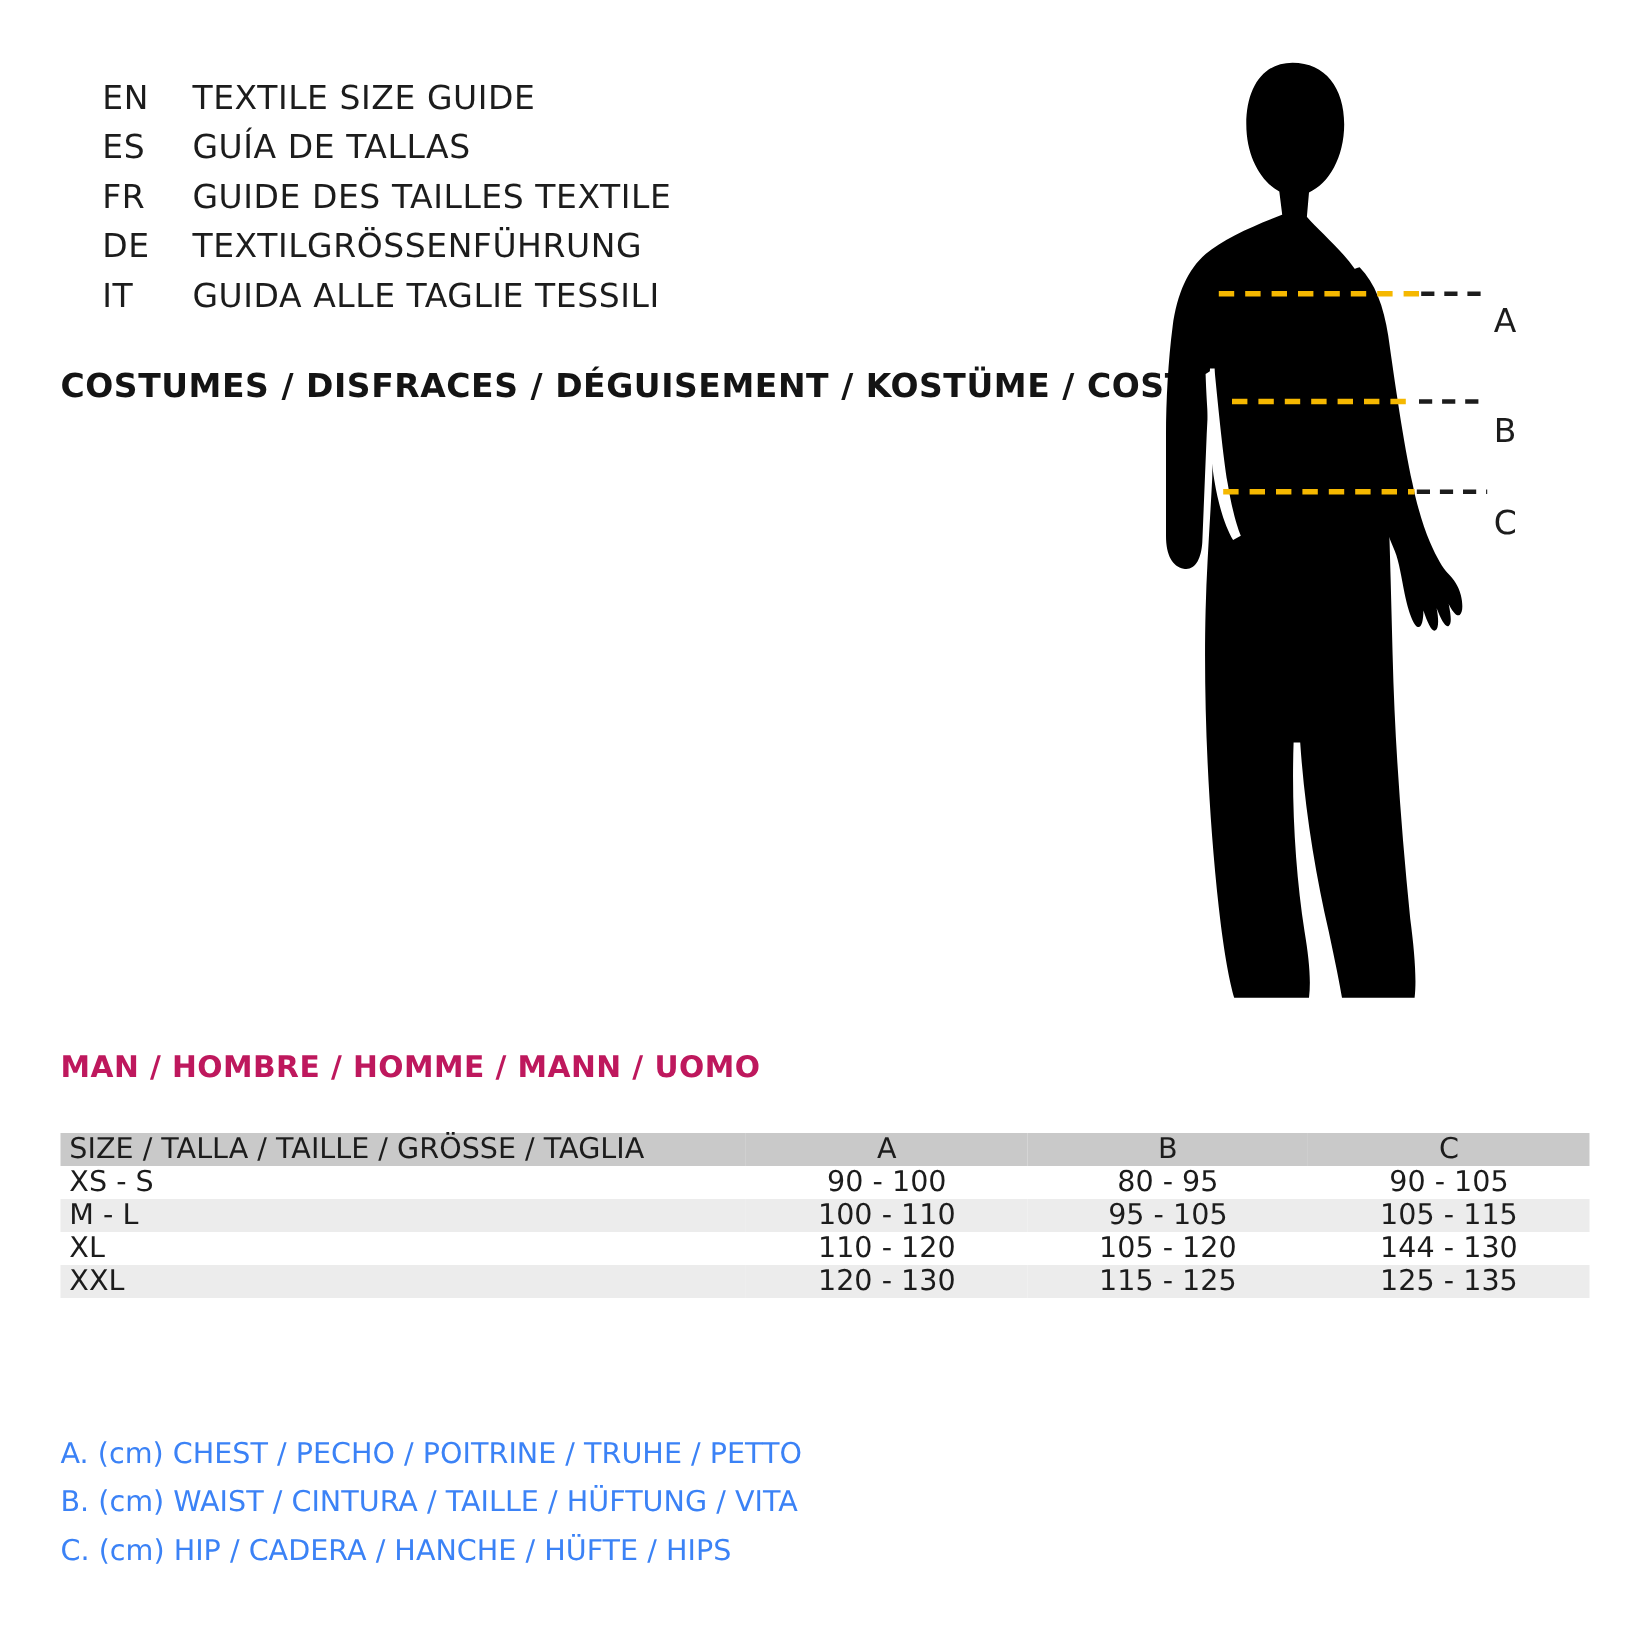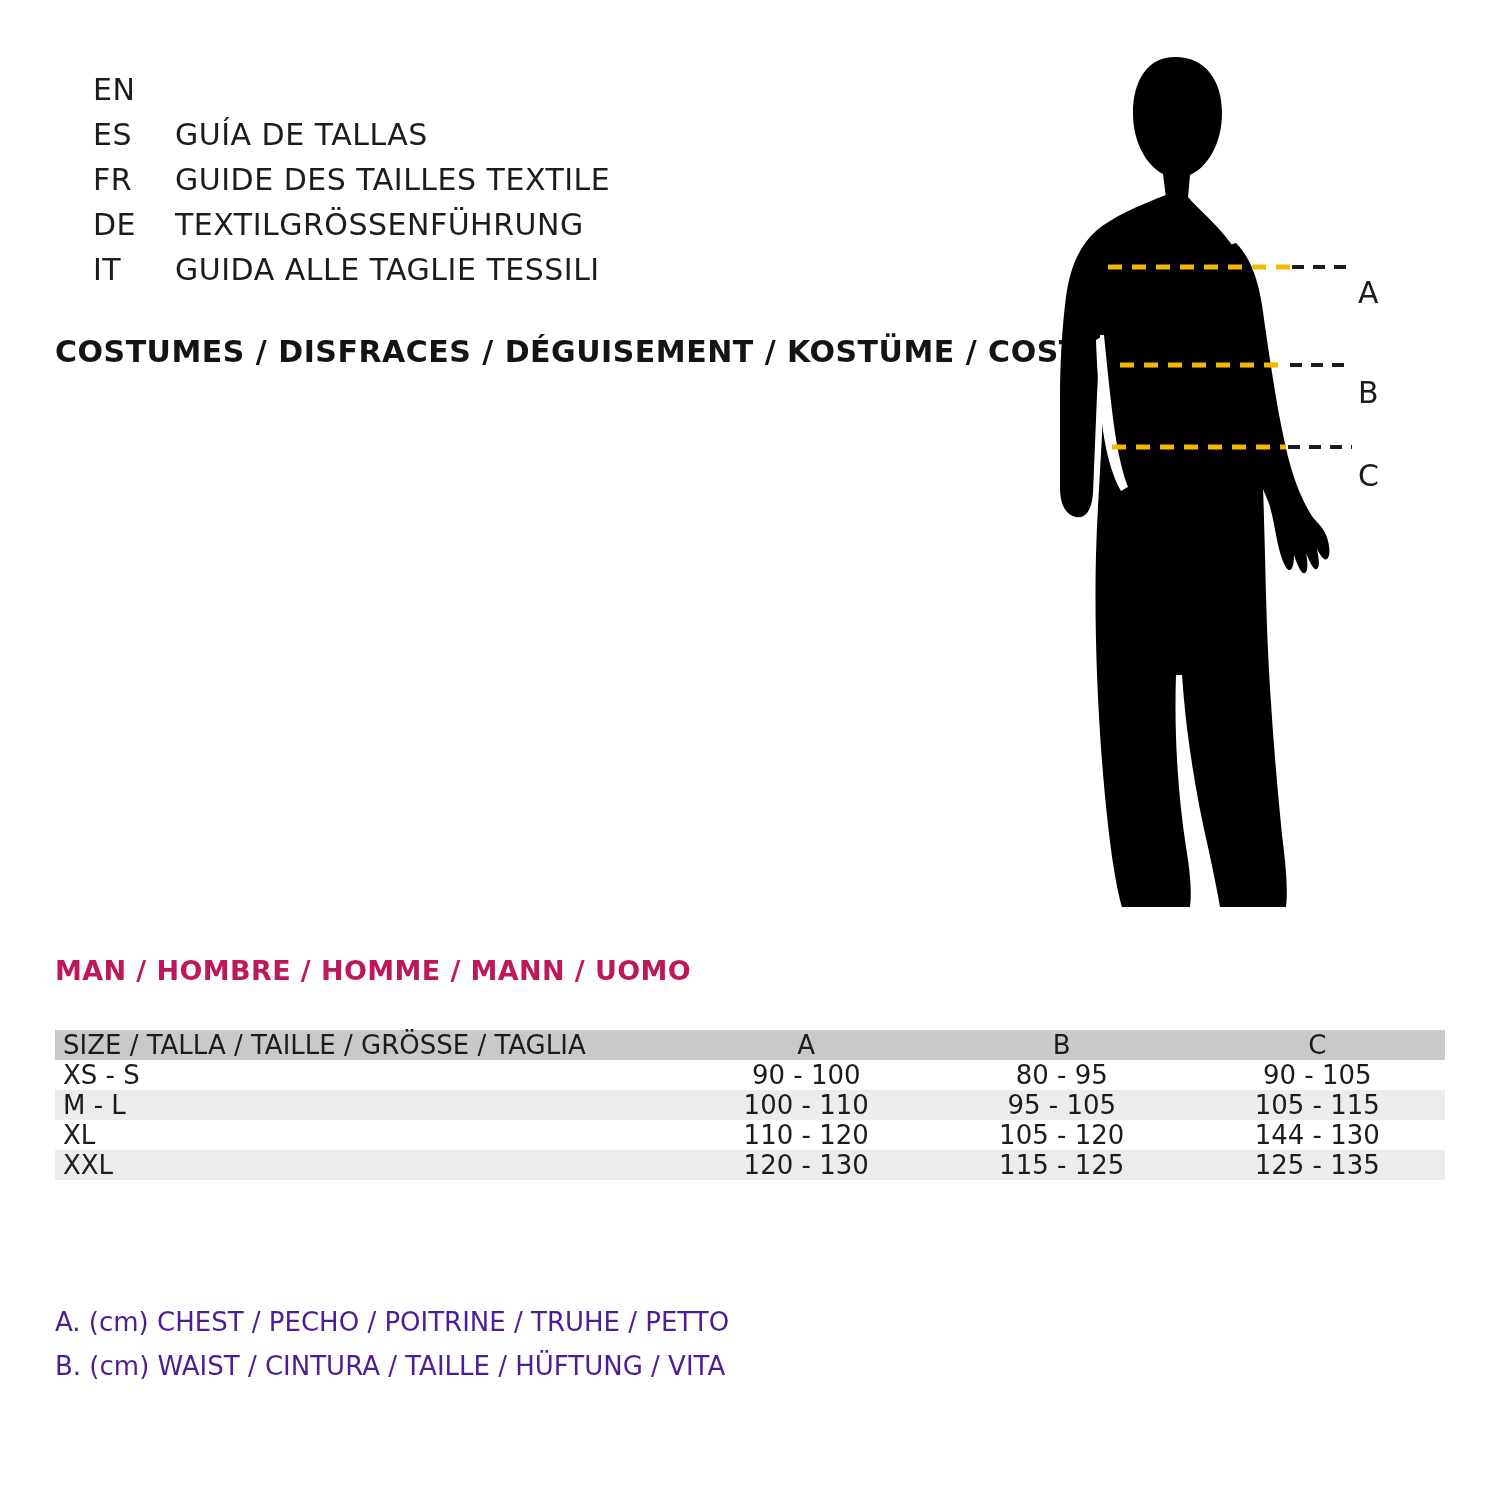--- a/index.html
+++ b/index.html
@@ -114,34 +114,35 @@
   col.c-a { width: 250px; }
   col.c-b { width: 250px; }
   col.c-c { width: 250px; }
 
   
   .legend {
     position: absolute;
     left: 55px;
     top: 1300px;
     font-size: 26px;
-    color: #4c1d95;
+    color: #3b82f6;
   }
   .legend div {
     height: 44px;
     line-height: 44px;
     white-space: nowrap;
   }
 </style>
 </head>
 <body>
 
 <div class="lang-block">
   <div class="lang-row">
     <span class="lang-code">EN</span>
+    <span class="lang-text">TEXTILE SIZE GUIDE</span>
   </div>
   <div class="lang-row">
     <span class="lang-code">ES</span>
     <span class="lang-text">GUÍA DE TALLAS</span>
   </div>
   <div class="lang-row">
     <span class="lang-code">FR</span>
     <span class="lang-text">GUIDE DES TAILLES TEXTILE</span>
   </div>
   <div class="lang-row">
@@ -276,13 +277,14 @@
       <td>120 - 130</td>
       <td>115 - 125</td>
       <td>125 - 135</td>
     </tr>
   </tbody>
 </table>
 
 <div class="legend">
   <div>A. (cm) CHEST / PECHO / POITRINE / TRUHE / PETTO</div>
   <div>B. (cm) WAIST / CINTURA / TAILLE / HÜFTUNG / VITA</div>
+  <div>C. (cm) HIP / CADERA / HANCHE / HÜFTE / HIPS</div>
 </div>
 
 </body></html>

